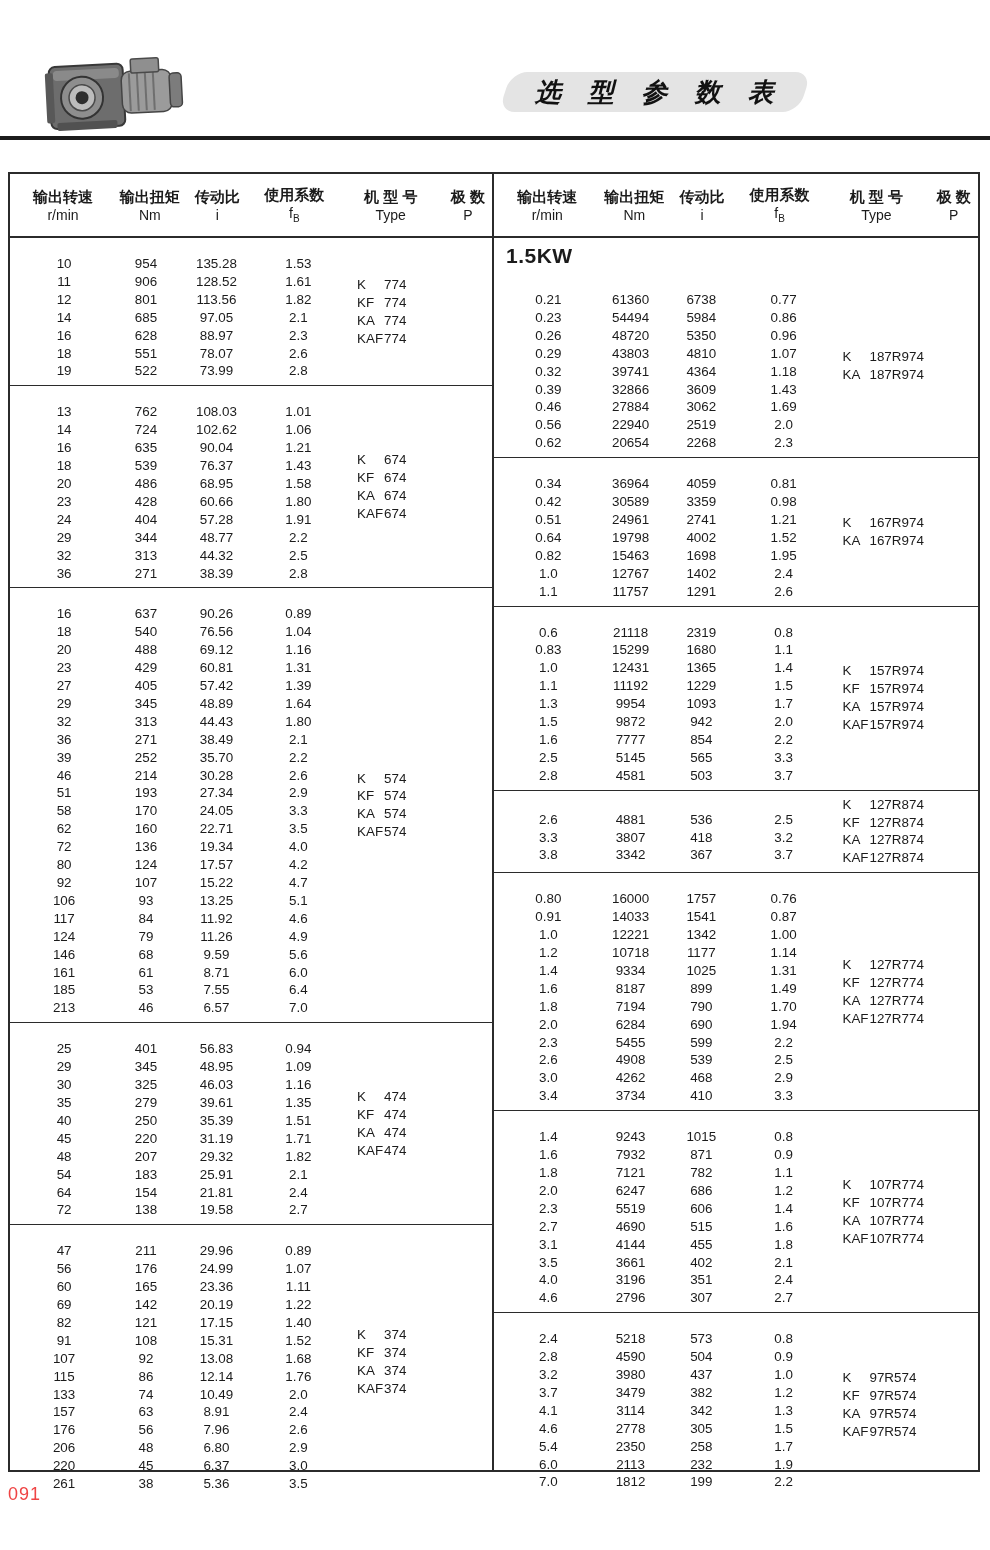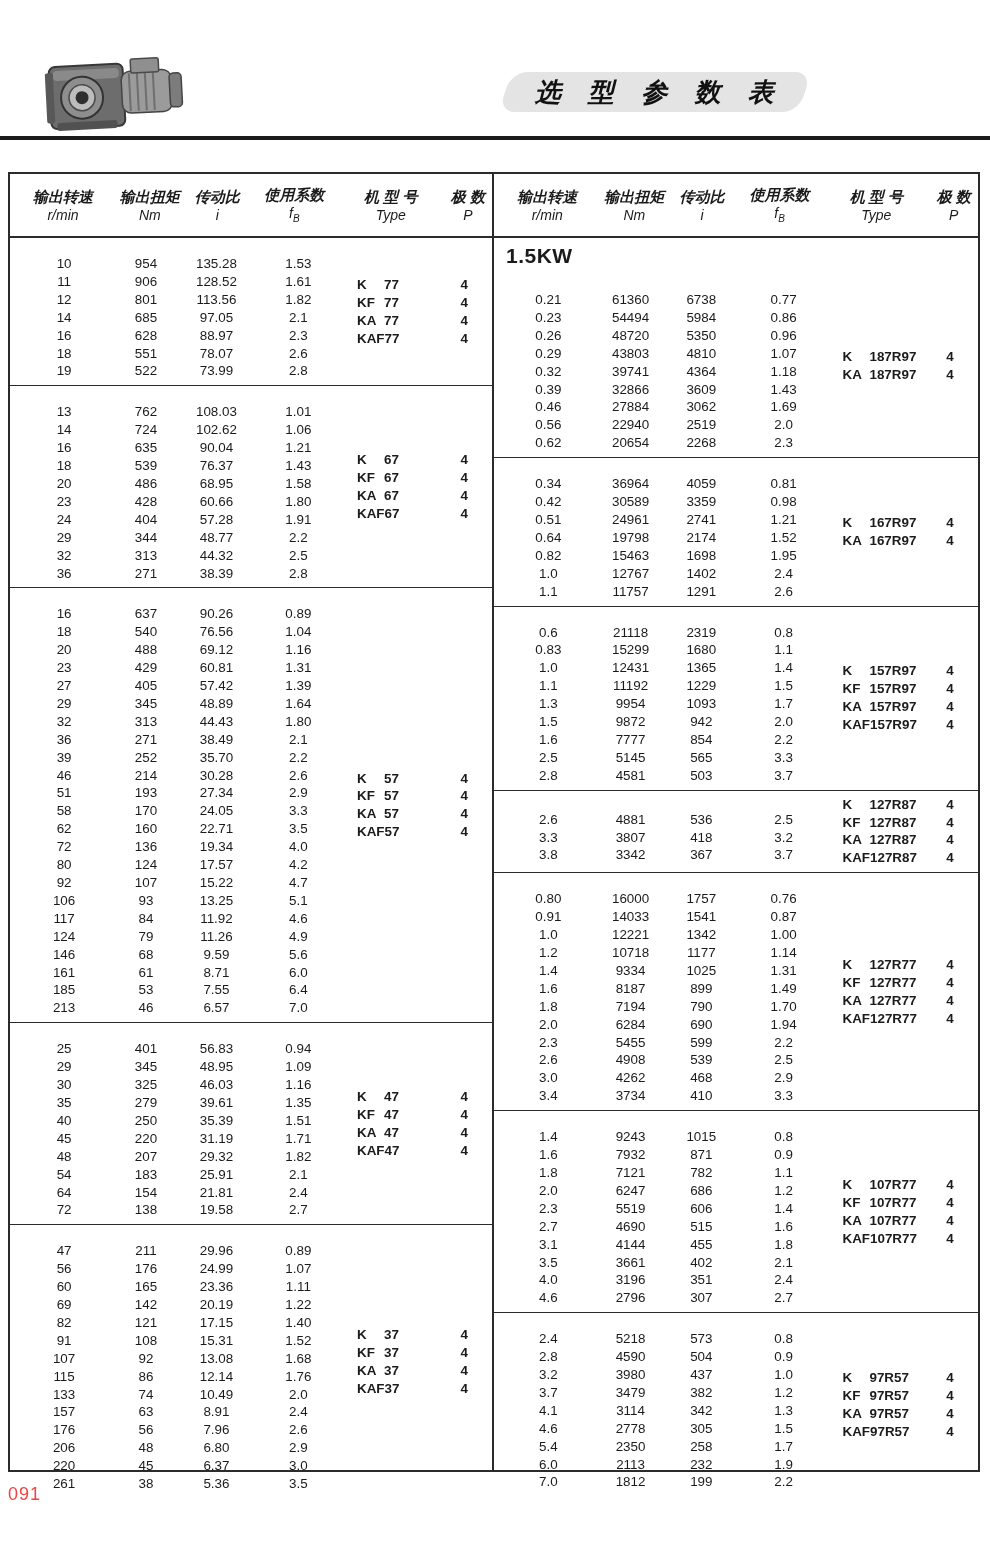--- a/index.html
+++ b/index.html
@@ -22,40 +22,40 @@
   .motor-photo{position:absolute;left:36px;top:56px;width:158px;height:80px;}
   
   .ptable{
     position:absolute;left:8px;top:172px;width:972px;height:1300px;
     border:2px solid #2b2b2b;box-sizing:border-box;display:flex;background:#fff;
   }
   .half{width:50%;box-sizing:border-box;display:flex;flex-direction:column;}
   .half.left{border-right:2px solid #2b2b2b;}
   .thead{
     display:grid;grid-template-columns:22% 14% 14% 18% 22% 10%;
-    height:62px;border-bottom:2px solid #2b2b2b;align-items:center;flex:0 0 auto;font-style:italic;
+    height:62px;border-bottom:2px solid #2b2b2b;align-items:center;flex:0 0 auto;
   }
   .hcell{text-align:center;}
   .hcn{font-weight:bold;font-size:15px;white-space:nowrap;}
   .hunit{font-size:14px;}
   .hunit sub{font-size:10px;}
   .power{
     height:36px;display:flex;align-items:center;padding-left:12px;
     font-size:21px;font-weight:bold;letter-spacing:0.5px;flex:0 0 auto;
   }
   .block{
     display:flex;align-items:center;border-bottom:1.5px solid #2b2b2b;
     padding:5px 0;flex:0 0 auto;
   }
   .block.last{border-bottom:none;}
   .dcol{flex:0 0 68%;margin-top:12px;}
   .drow{display:grid;grid-template-columns:33% 17% 26% 24%;line-height:17.9px;font-size:13.4px;}
   .dcell{text-align:center;white-space:nowrap;}
   .tcol{flex:1 1 auto;padding-left:4%;padding-right:5%;box-sizing:border-box;}
-  .trow{display:flex;justify-content:space-between;line-height:17.9px;font-size:13.4px;white-space:nowrap;font-weight:bold;}
+  .trow{display:flex;justify-content:flex-start;line-height:17.9px;font-size:13.4px;white-space:nowrap;}
   .tprefix{display:inline-block;min-width:27px;}
   .page-number{position:absolute;left:8px;top:1484px;font-size:18px;letter-spacing:1px;color:#ef4444;}
 </style>
 </head>
 <body>
 
 <div class="motor-photo">
   <svg width="158" height="80" viewBox="0 0 158 80">
     <g transform="rotate(-3 78 40)">
       <rect x="14" y="8" width="74" height="62" rx="6" fill="#6d6d6d" stroke="#383838" stroke-width="2"></rect>
@@ -716,21 +716,21 @@
           </div>
           <div class="drow">
             <div class="dcell">0.51</div>
             <div class="dcell">24961</div>
             <div class="dcell">2741</div>
             <div class="dcell">1.21</div>
           </div>
           <div class="drow">
             <div class="dcell">0.64</div>
             <div class="dcell">19798</div>
-            <div class="dcell">2174</div>
+            <div class="dcell">4002</div>
             <div class="dcell">1.52</div>
           </div>
           <div class="drow">
             <div class="dcell">0.82</div>
             <div class="dcell">15463</div>
             <div class="dcell">1698</div>
             <div class="dcell">1.95</div>
           </div>
           <div class="drow">
             <div class="dcell">1.0</div>

